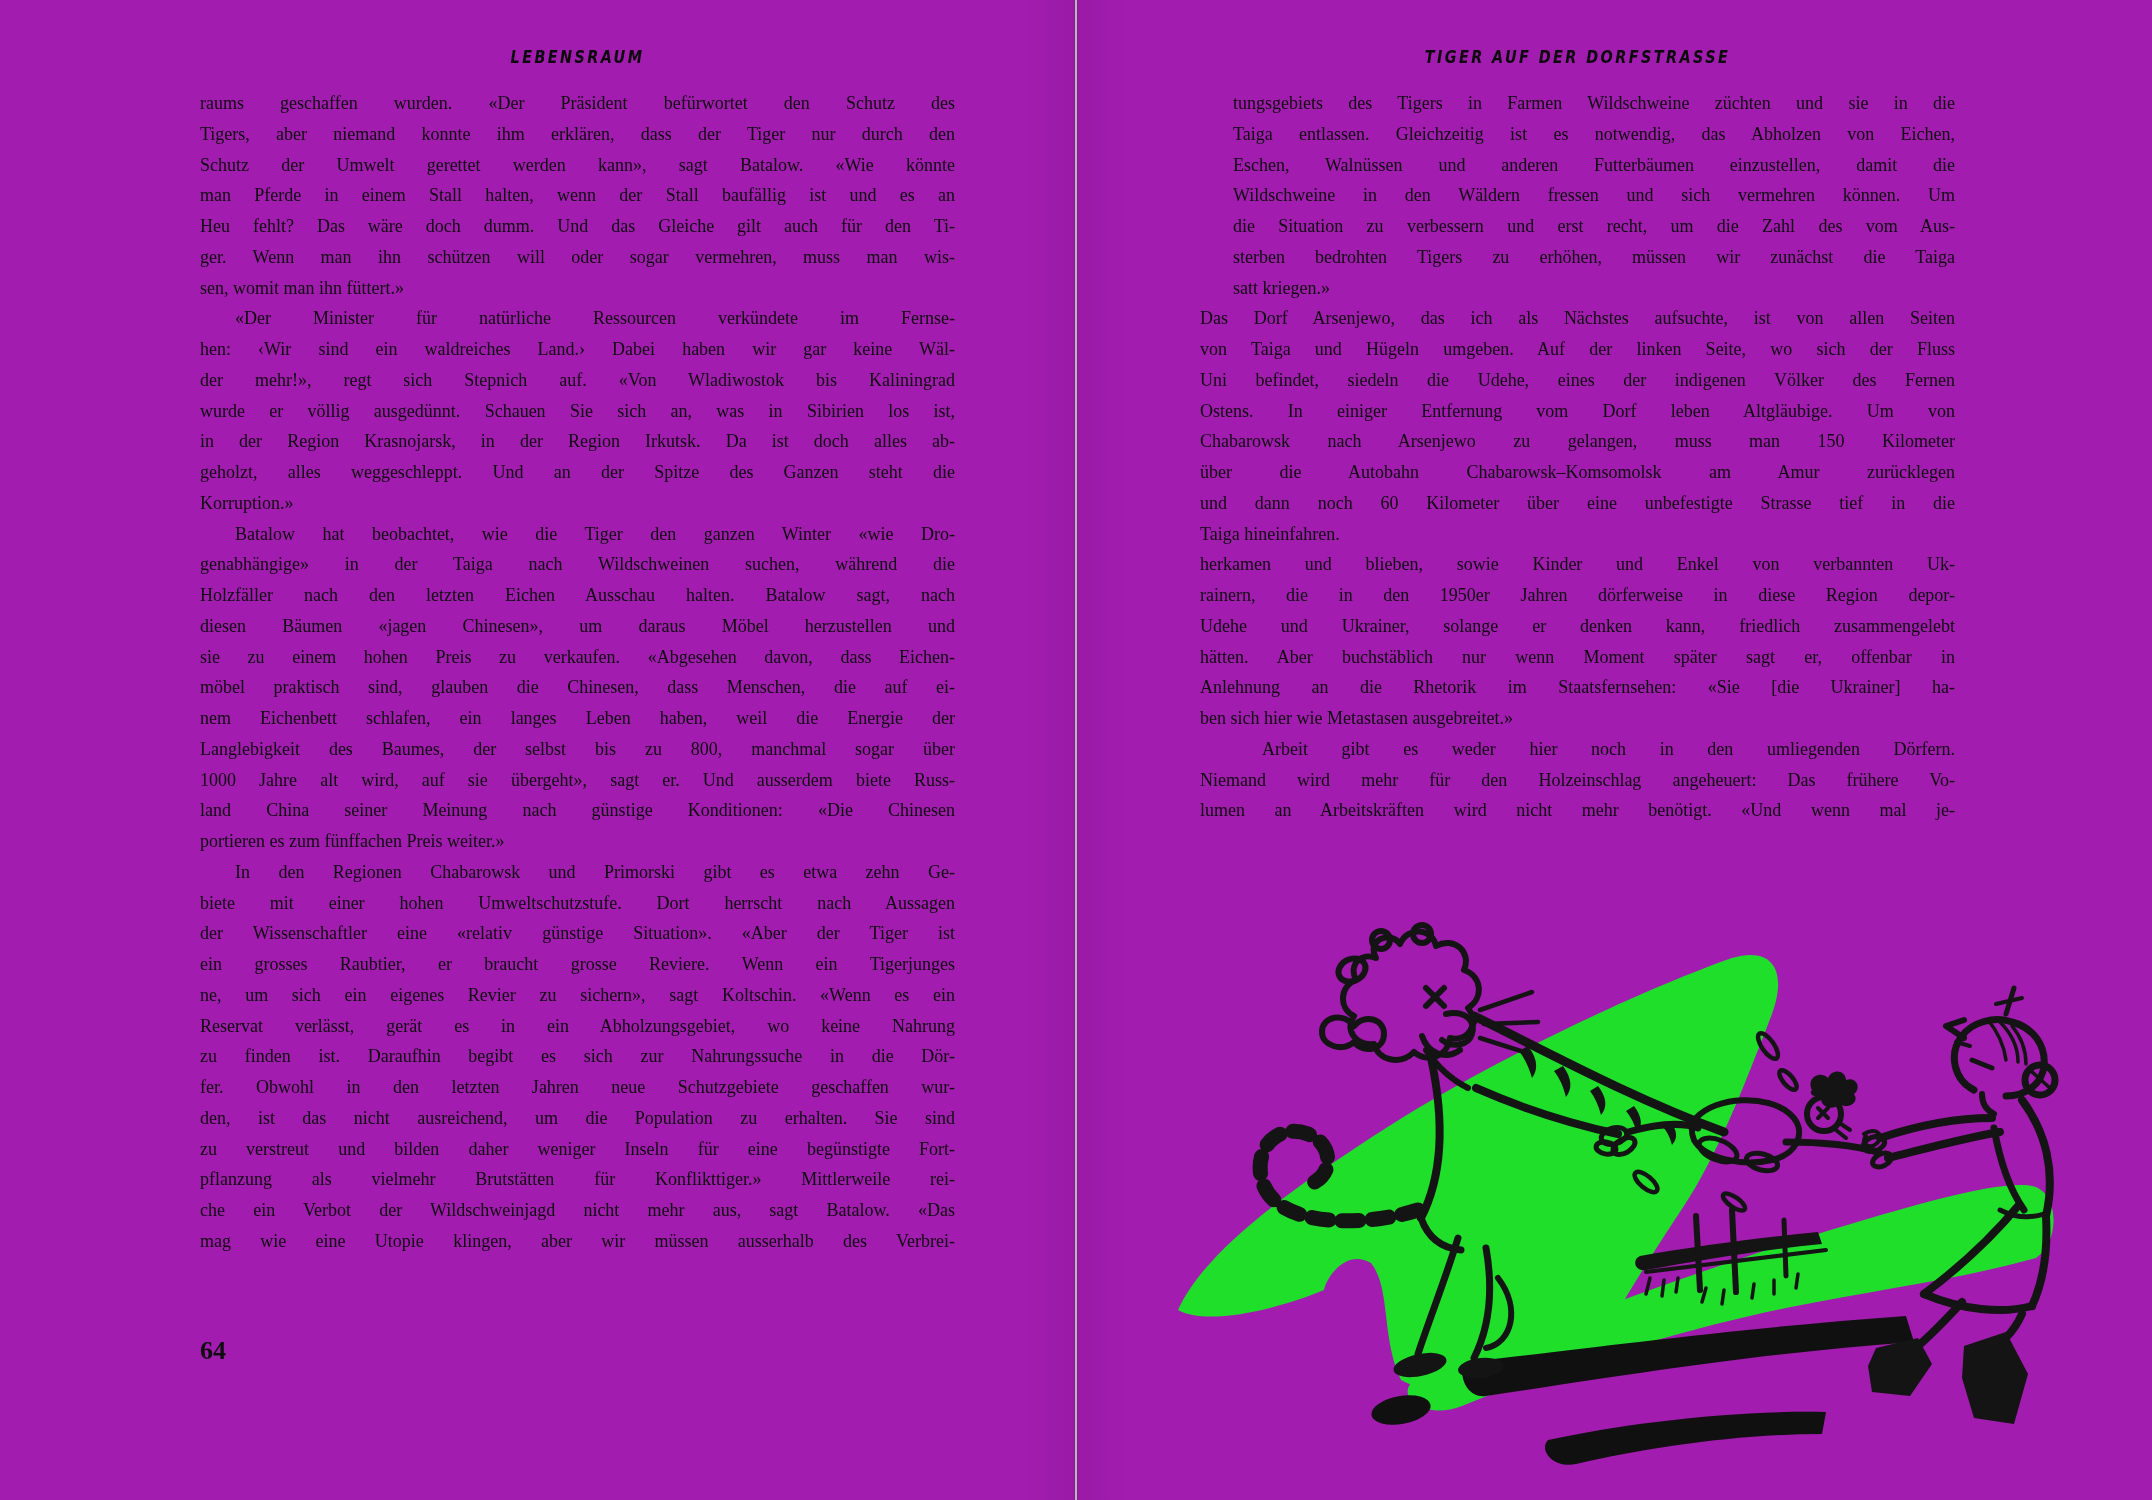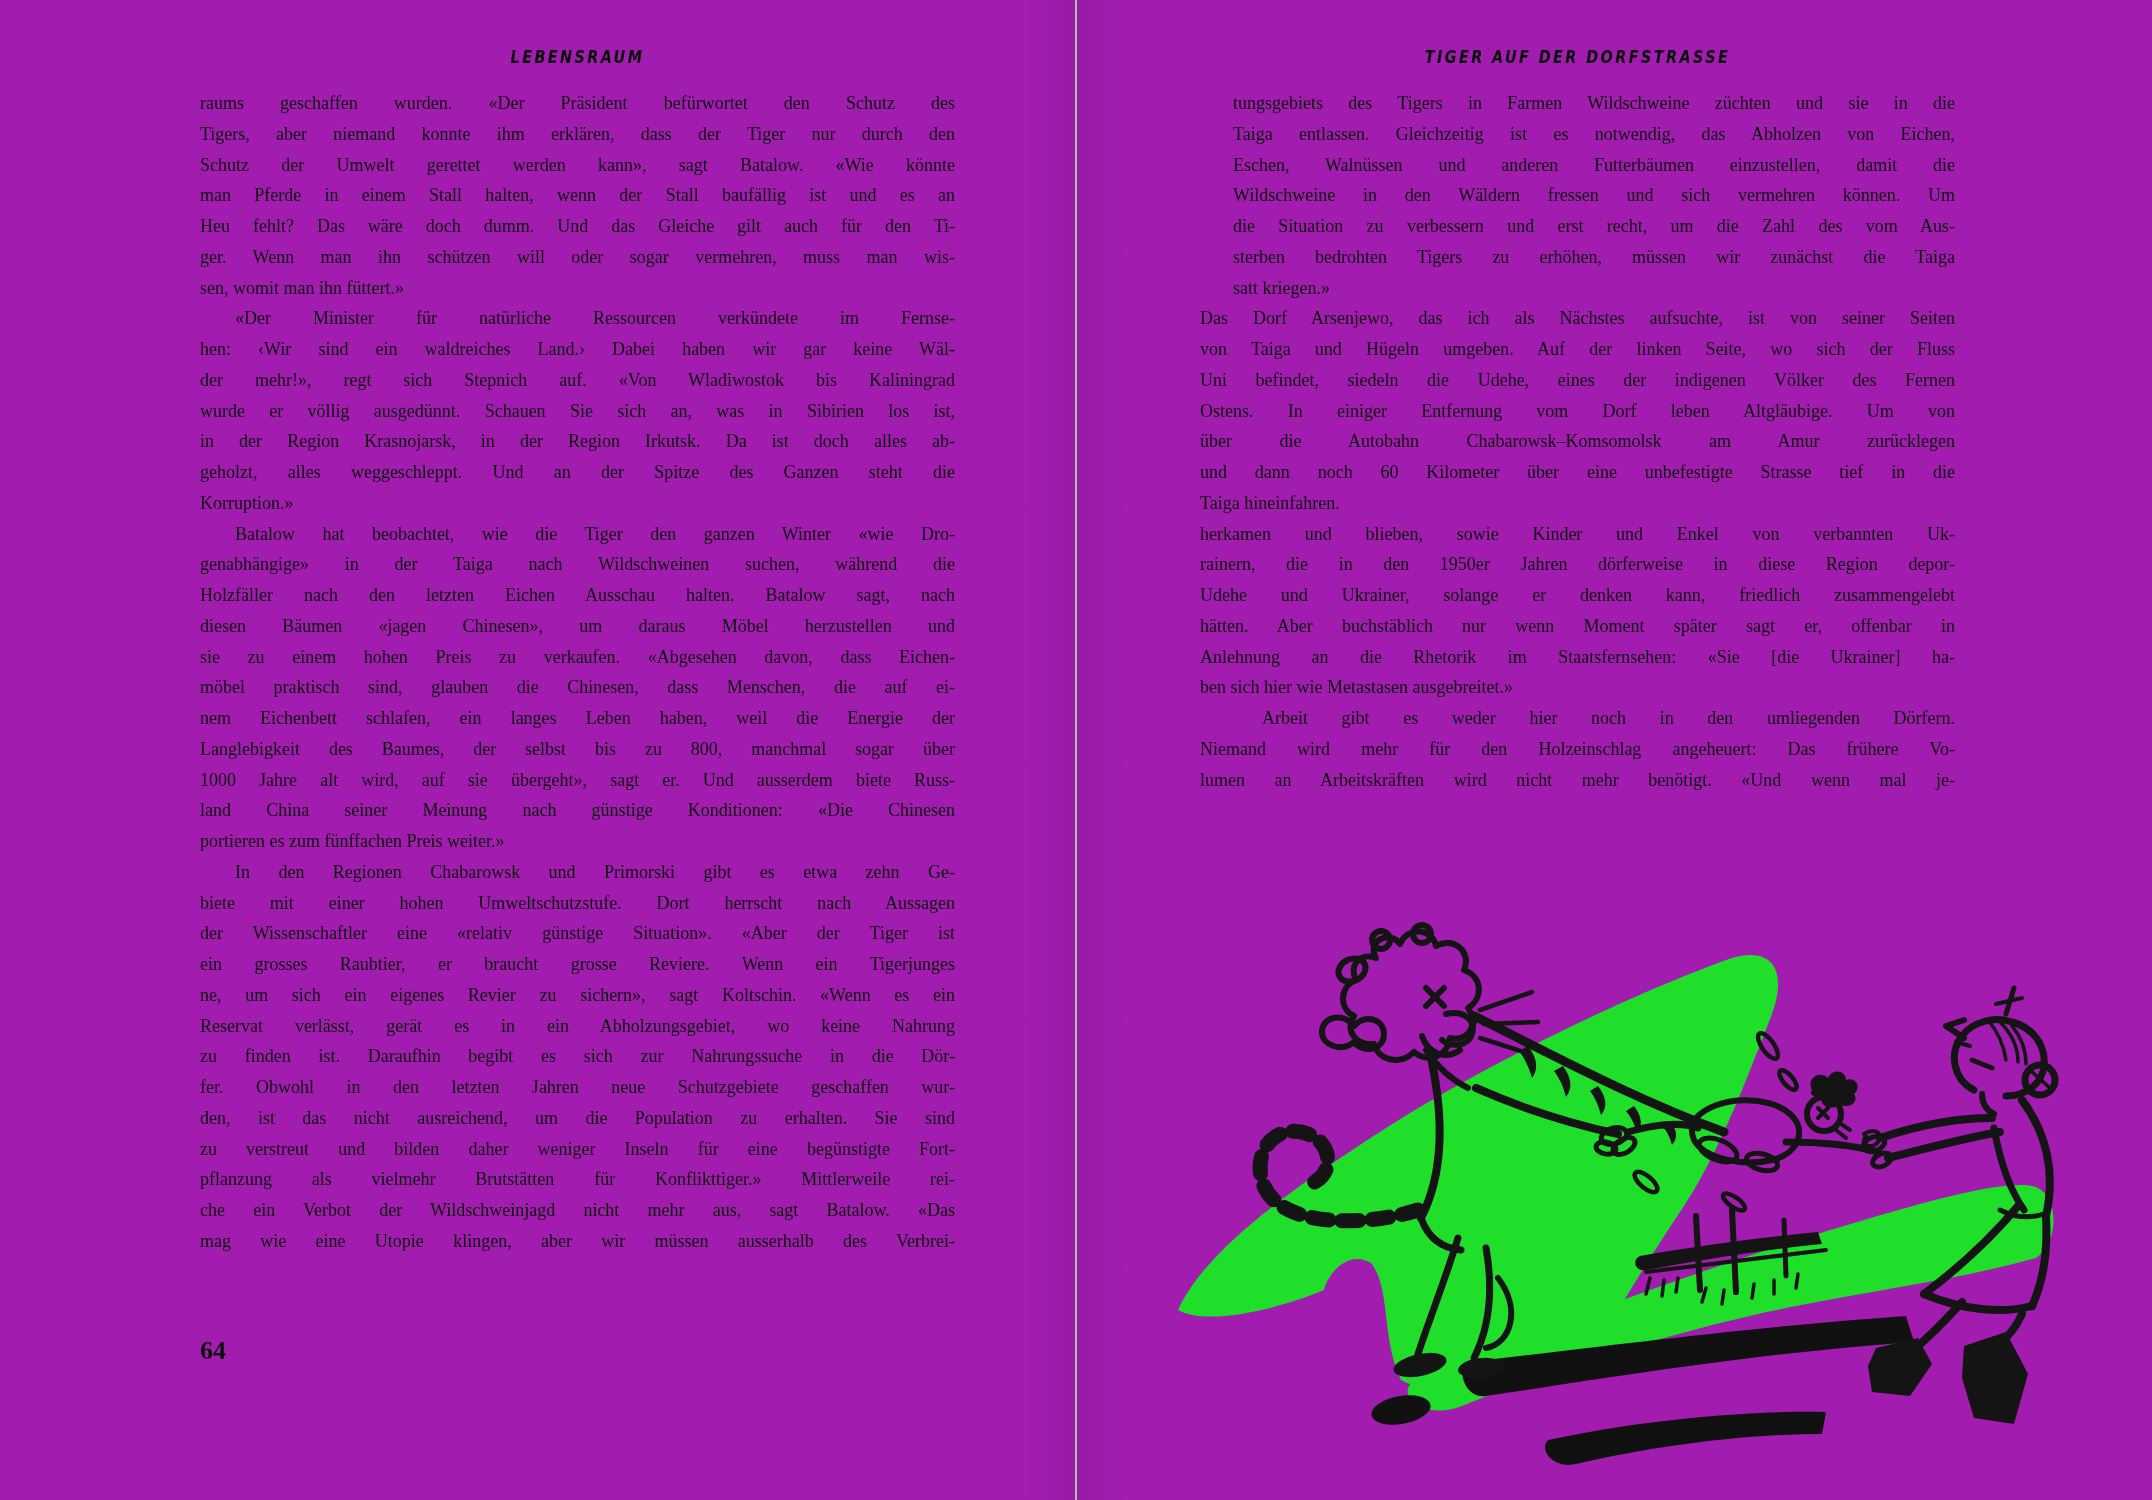--- a/index.html
+++ b/index.html
@@ -109,24 +109,25 @@
         <div class="para quote">
           <div class="line first">tungsgebiets des Tigers in Farmen Wildschweine züchten und sie in die</div>
           <div class="line">Taiga entlassen. Gleichzeitig ist es notwendig, das Abholzen von Eichen,</div>
           <div class="line">Eschen, Walnüssen und anderen Futterbäumen einzustellen, damit die</div>
           <div class="line">Wildschweine in den Wäldern fressen und sich vermehren können. Um</div>
           <div class="line">die Situation zu verbessern und erst recht, um die Zahl des vom Aus-</div>
           <div class="line">sterben bedrohten Tigers zu erhöhen, müssen wir zunächst die Taiga</div>
           <div class="line end">satt kriegen.»</div>
         </div>
         <div class="para plain">
-          <div class="line first">Das Dorf Arsenjewo, das ich als Nächstes aufsuchte, ist von seiner Seiten</div>
+          <div class="line first">Das Dorf Arsenjewo, das ich als Nächstes aufsuchte, ist von allen Seiten</div>
           <div class="line">von Taiga und Hügeln umgeben. Auf der linken Seite, wo sich der Fluss</div>
           <div class="line">Uni befindet, siedeln die Udehe, eines der indigenen Völker des Fernen</div>
           <div class="line">Ostens. In einiger Entfernung vom Dorf leben Altgläubige. Um von</div>
+          <div class="line">Chabarowsk nach Arsenjewo zu gelangen, muss man 150 Kilometer</div>
           <div class="line">über die Autobahn Chabarowsk–Komsomolsk am Amur zurücklegen</div>
           <div class="line">und dann noch 60 Kilometer über eine unbefestigte Strasse tief in die</div>
           <div class="line end">Taiga hineinfahren.</div>
         </div>
         <div class="para indent-wide">
           <div class="line">herkamen und blieben, sowie Kinder und Enkel von verbannten Uk-</div>
           <div class="line">rainern, die in den 1950er Jahren dörferweise in diese Region depor-</div>
           <div class="line">Udehe und Ukrainer, solange er denken kann, friedlich zusammengelebt</div>
           <div class="line">hätten. Aber buchstäblich nur wenn Moment später sagt er, offenbar in</div>
           <div class="line">Anlehnung an die Rhetorik im Staatsfernsehen: «Sie [die Ukrainer] ha-</div>

